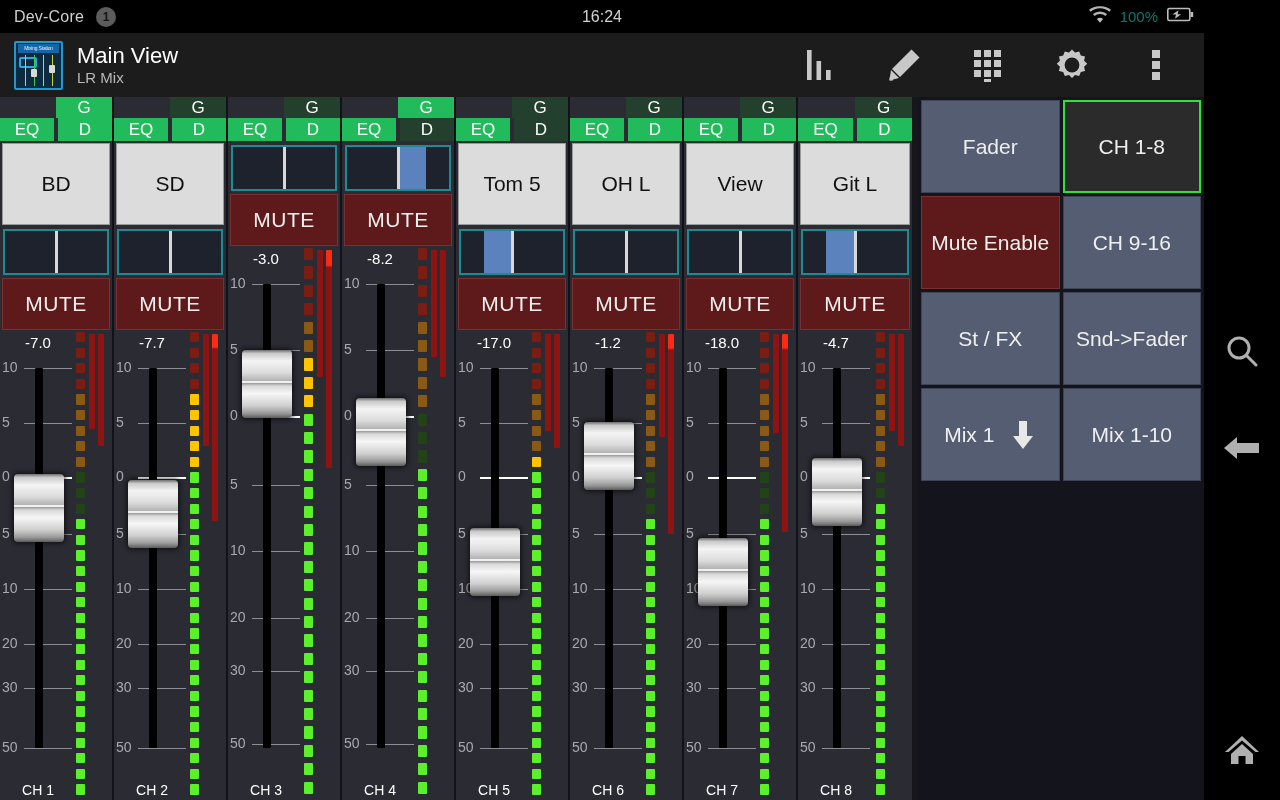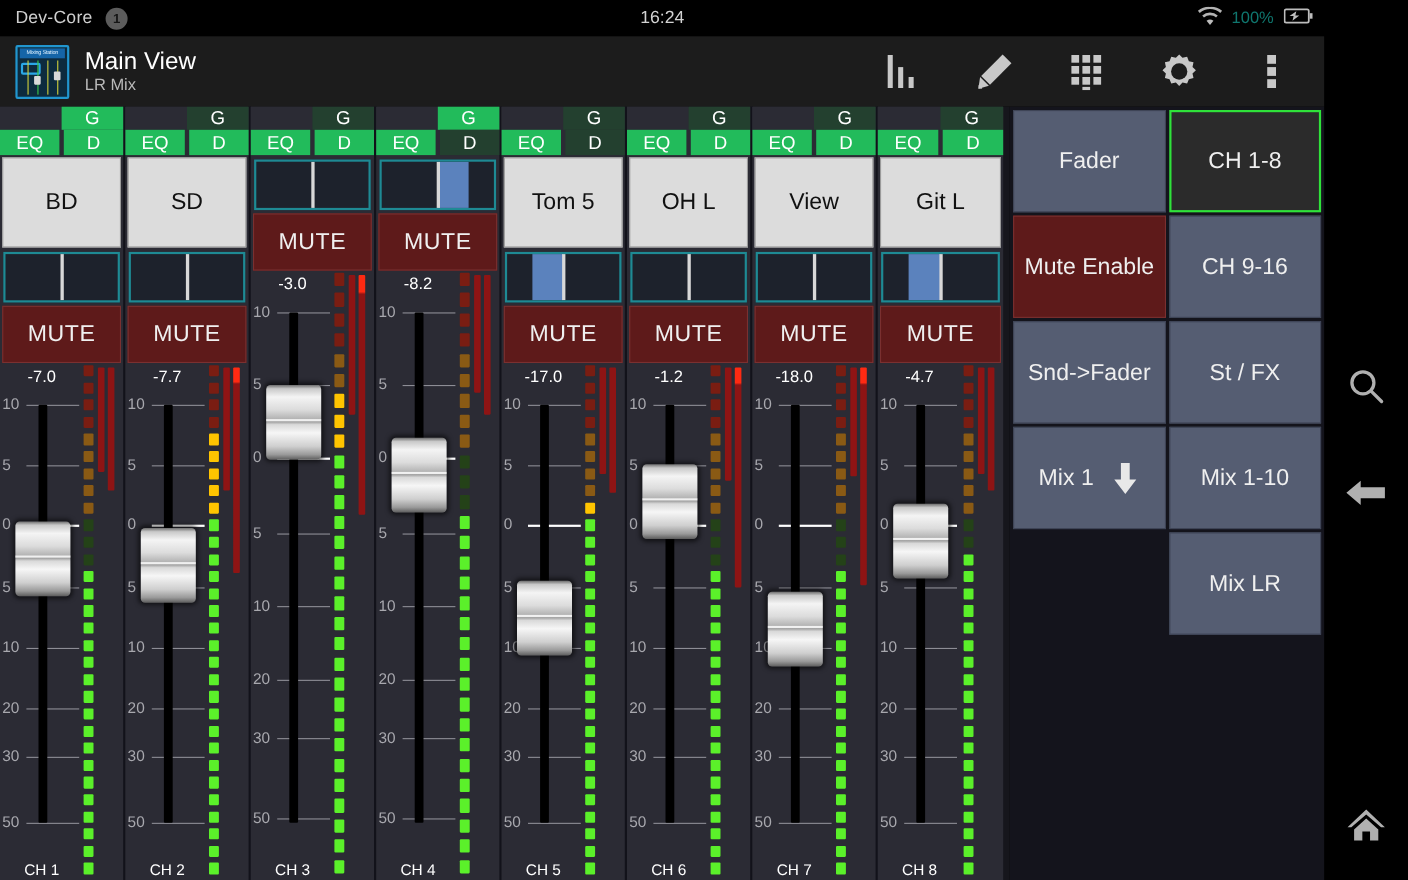--- a/index.html
+++ b/index.html
@@ -1046,40 +1046,37 @@
         <div class="pbtn sel">
           <span>CH 1-8</span>
         </div>
         <div class="pbtn mute-en">
           <span>Mute Enable</span>
         </div>
         <div class="pbtn">
           <span>CH 9-16</span>
         </div>
         <div class="pbtn">
+          <span>St / FX</span>
+        </div>
+        <div class="pbtn">
           <span>Snd-&gt;Fader</span>
-        </div>
-        <div class="pbtn">
-          <span>St / FX</span>
         </div>
         <div class="pbtn">
           <span>Mix 1</span>
           <span class="arrow-dn">
             <svg width="26" height="32" viewBox="0 0 26 32">
               <path d="M9 2 L17 2 L17 17 L23 17 L13 30 L3 17 L9 17 Z" fill="#e8e8e8"></path>
             </svg>
           </span>
         </div>
         <div class="pbtn">
           <span>Mix 1-10</span>
         </div>
         <div class="pbtn blank"></div>
-        <div class="pbtn">
-          <span>Mix LR</span>
-        </div>
       </div>
   </div>
 
   <div class="navbar">
     <div class="navbtn search">
       <svg width="40" height="40" viewBox="0 0 40 40">
           <g fill="none" stroke="#b0b0b0" stroke-width="3">
         <circle cx="17" cy="16" r="10"></circle>
             <line x1="24.5" y1="23.5" x2="34" y2="33" stroke-linecap="round"></line>
       </g>

